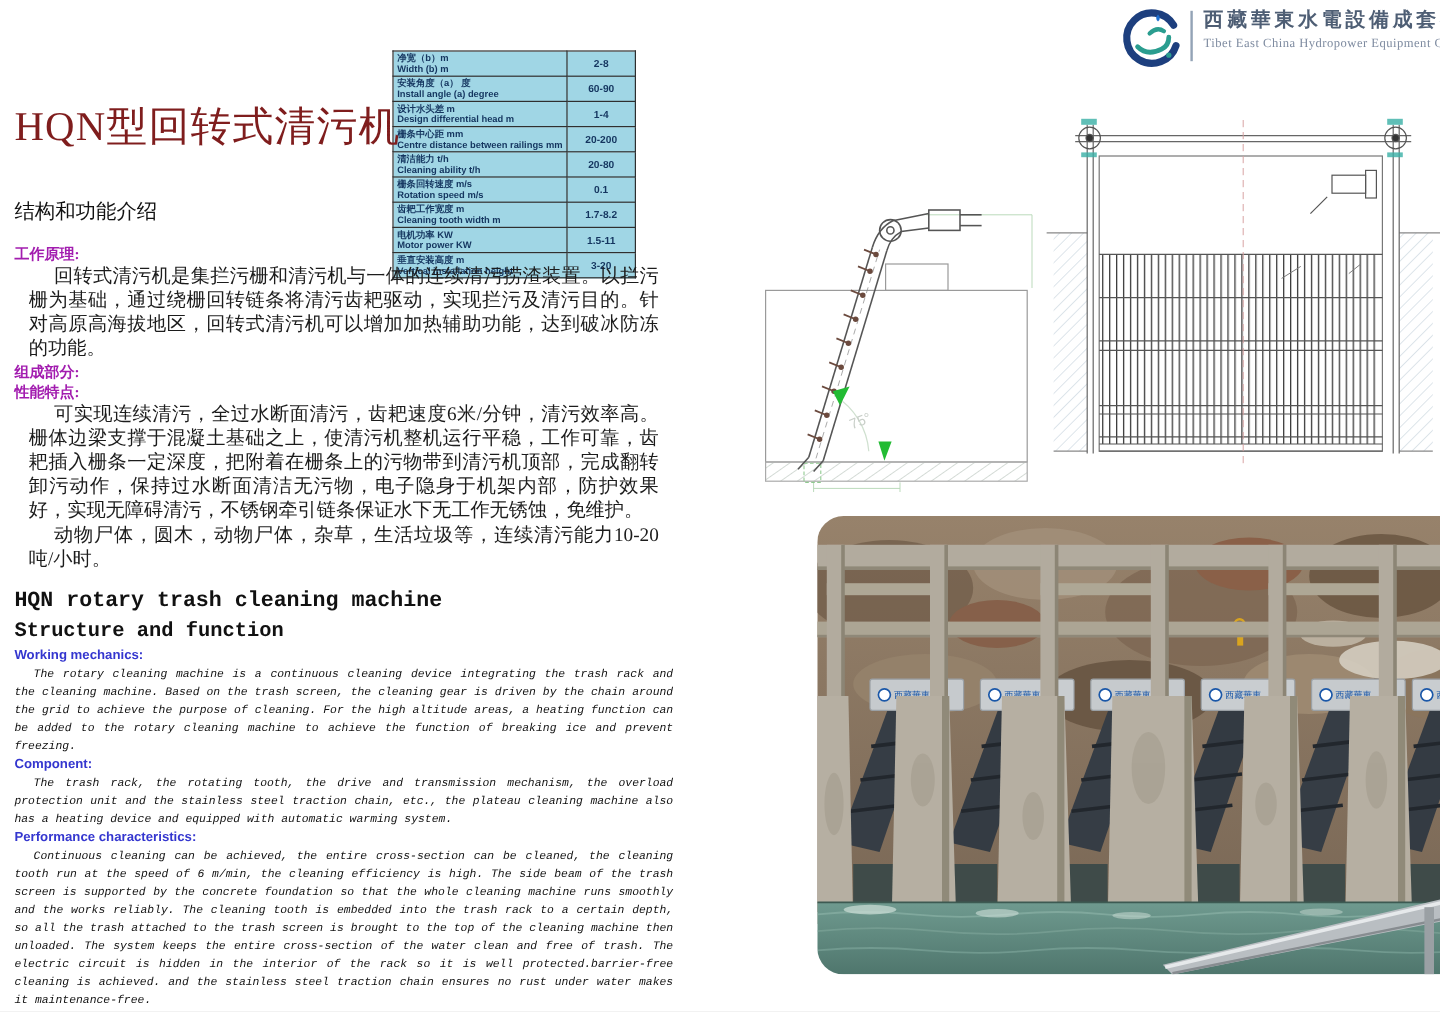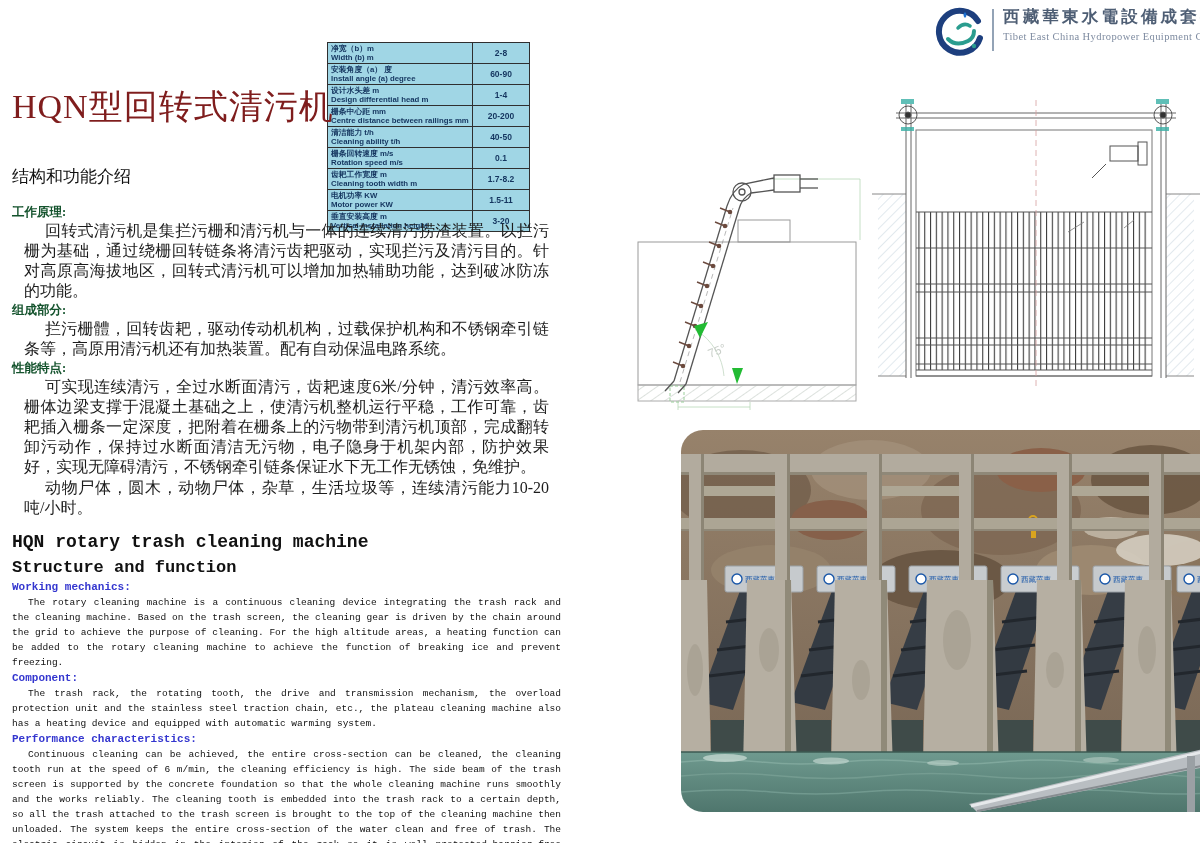--- a/index.html
+++ b/index.html
@@ -20,30 +20,30 @@
                  vertical-align:middle;padding:1px 3px;}
   .spec-table td.lbl{width:138px;margin-top:26px;}
   .spec-table td.val{width:50px;text-align:center;font-weight:bold;font-size:8.5px;}
   .spec-table .cn{font-size:7.8px;font-weight:bold;line-height:9px;}
   .spec-table .en{font-size:7.8px;font-weight:bold;line-height:9px;text-align:justify;}
 
   
   .left-col{position:absolute;left:12px;top:88px;width:549px;}
   .cn-title{font-size:34px;font-weight:normal;color:#7f1d1d;letter-spacing:1px;margin:0 0 40px;line-height:1.1;}
   .cn-subtitle{font-size:17px;font-weight:normal;color:#111;margin:0 0 16px;}
-  .cn-head{font-size:12.5px;font-weight:bold;color:#14532d;line-height:17px;}
+  .cn-head{font-size:12.5px;font-weight:bold;color:#a21caf;line-height:17px;}
   .cn-body{font-size:16px;color:#1c1c1c;line-height:20px;text-indent:21px;
            text-align:justify;margin:0 12px 1px;}
   .en-title{font-family:"Liberation Mono",monospace;font-size:18px;font-weight:bold;color:#111;
             margin:12px 0 4px;line-height:24px;}
   .en-subtitle{font-family:"Liberation Mono",monospace;font-size:17px;font-weight:bold;color:#111;
                margin:0 0 2px;line-height:19px;}
-  .en-head{font-family:Liberation Mono, monospace;font-size:11px;font-weight:bold;color:#3436cf;line-height:16px;}
+  .en-head{font-family:Liberation Sans, sans-serif;font-size:11px;font-weight:bold;color:#3436cf;line-height:16px;}
   .en-body{font-family:"Liberation Mono",monospace;font-size:9.5px;color:#101010;line-height:15px;
-           text-indent:16px;text-align:justify;margin:0;}
+           text-indent:16px;text-align:justify;margin:0;font-style:italic;}
 
   
   .side-view{position:absolute;left:620px;top:80px;width:290px;height:335px;}
   .front-view{position:absolute;left:872px;top:86px;width:328px;height:318px;}
   .photo{position:absolute;left:637px;top:430px;width:560px;height:382px;border-radius:22px;
          overflow:hidden;margin-left:44px;}
   .photo svg{display:block;}
 </style>
 </head>
 <body>
@@ -95,21 +95,21 @@
             <div class="cn">栅条中心距 mm</div>
             <div class="en">Centre distance between railings mm</div>
           </td>
         <td class="val">20-200</td>
         </tr>
       <tr>
         <td class="lbl">
             <div class="cn">清洁能力 t/h</div>
             <div class="en">Cleaning ability t/h</div>
           </td>
-        <td class="val">40-50</td>
+        <td class="val">20-80</td>
         </tr>
       <tr>
         <td class="lbl">
             <div class="cn">栅条回转速度 m/s</div>
             <div class="en">Rotation speed m/s</div>
           </td>
         <td class="val">0.1</td>
         </tr>
       <tr>
         <td class="lbl">
@@ -138,21 +138,20 @@
   <div class="left-col">
     <h1 class="cn-title">HQN型回转式清污机</h1>
     <h2 class="cn-subtitle">结构和功能介绍</h2>
 
     <div>
       <div class="cn-head">工作原理:</div>
       <p class="cn-body">回转式清污机是集拦污栅和清污机与一体的连续清污捞渣装置。以拦污栅为基础，通过绕栅回转链条将清污齿耙驱动，实现拦污及清污目的。针对高原高海拔地区，回转式清污机可以增加加热辅助功能，达到破冰防冻的功能。</p>
     </div>
     <div>
       <div class="cn-head">组成部分:</div>
-      <p class="cn-body">拦污栅體，回转齿耙，驱动传动机机构，过载保护机构和不锈钢牵引链条等，高原用清污机还有加热装置。配有自动保温电路系统。</p>
     </div>
     <div>
       <div class="cn-head">性能特点:</div>
       <p class="cn-body">可实现连续清污，全过水断面清污，齿耙速度6米/分钟，清污效率高。栅体边梁支撑于混凝土基础之上，使清污机整机运行平稳，工作可靠，齿耙插入栅条一定深度，把附着在栅条上的污物带到清污机顶部，完成翻转卸污动作，保持过水断面清洁无污物，电子隐身于机架内部，防护效果好，实现无障碍清污，不锈钢牵引链条保证水下无工作无锈蚀，免维护。</p>
     </div>
     <div>
       <p class="cn-body">动物尸体，圆木，动物尸体，杂草，生活垃圾等，连续清污能力10-20吨/小时。</p>
     </div>
 
     <h1 class="en-title">HQN rotary trash cleaning machine</h1>

